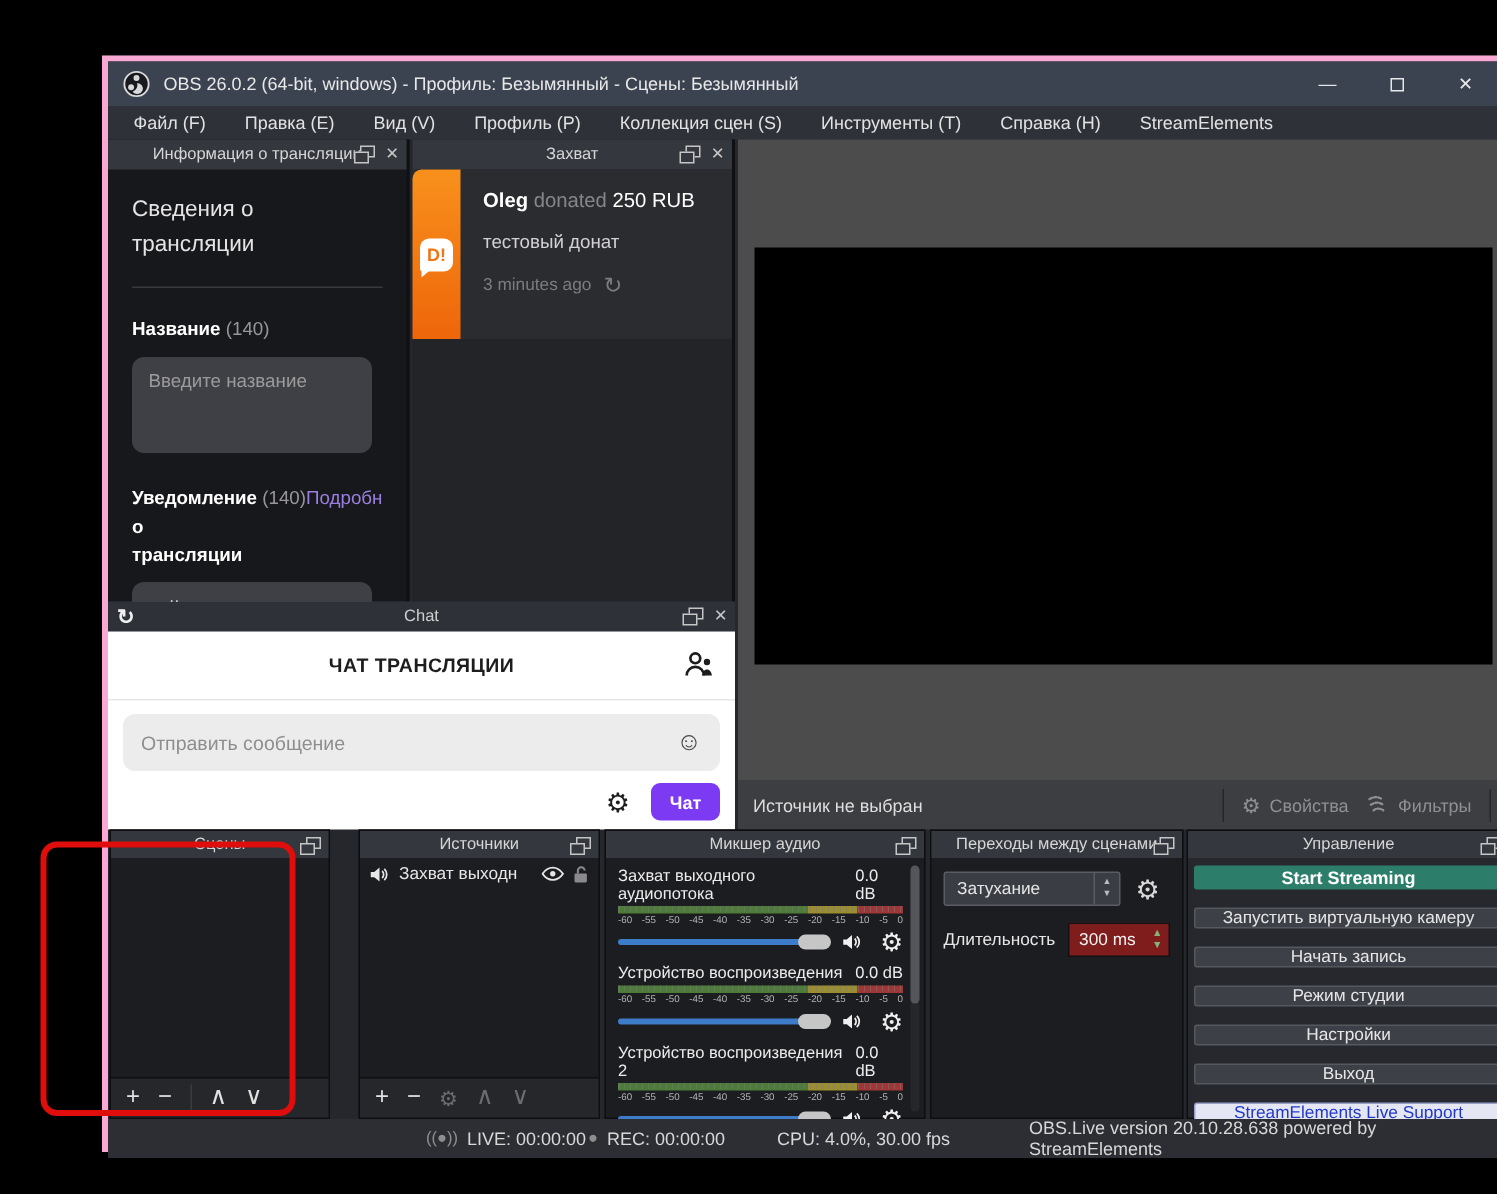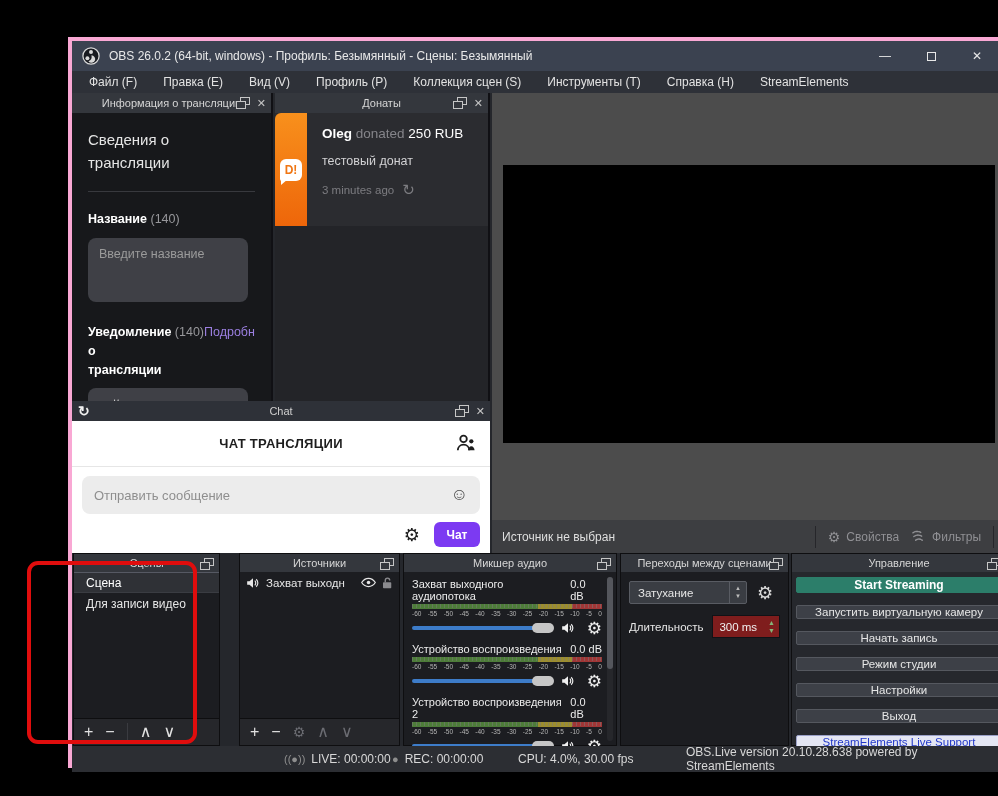--- a/index.html
+++ b/index.html
@@ -208,21 +208,21 @@
           <span class="fld-limit">(140)</span><span class="fld-link">Подробн</span><br>
           <b>о</b><br>
           <b>трансляции</b>
         </div>
         <textarea class="ta ta-notif" style="">pattsa начинает</textarea>
       </div>
     </div>
 
     <div class="don-dock">
       <div class="dock-header">
-        <span>Донаты</span>
+        <span>Захват</span>
         <span class="hdr-icons">
           <span class="popic"></span>
           <span class="xic">✕</span>
         </span>
       </div>
       <div class="don-body">
         <div class="don-item">
           <div class="don-bar">
             <span class="da-logo">D!</span>
           </div>
@@ -298,24 +298,20 @@
     </div>
 
     <div class="panel p-scenes">
       <div class="dock-header">
         <span>Сцены</span>
         <span class="hdr-icons">
             <span class="popic"></span>
           </span>
       </div>
       <div class="panel-body">
-        <div id="scenes-list">
-            <div class="scene-item selected">Сцена</div>
-            <div class="scene-item">Для записи видео</div>
-          </div>
         <div class="list-toolbar">
           <span class="tb-ic">+</span>
           <span class="tb-ic">−</span>
           <span class="tb-sep"></span>
           <span class="tb-ic">∧</span>
           <span class="tb-ic">∨</span>
         </div>
       </div>
     </div>
 

